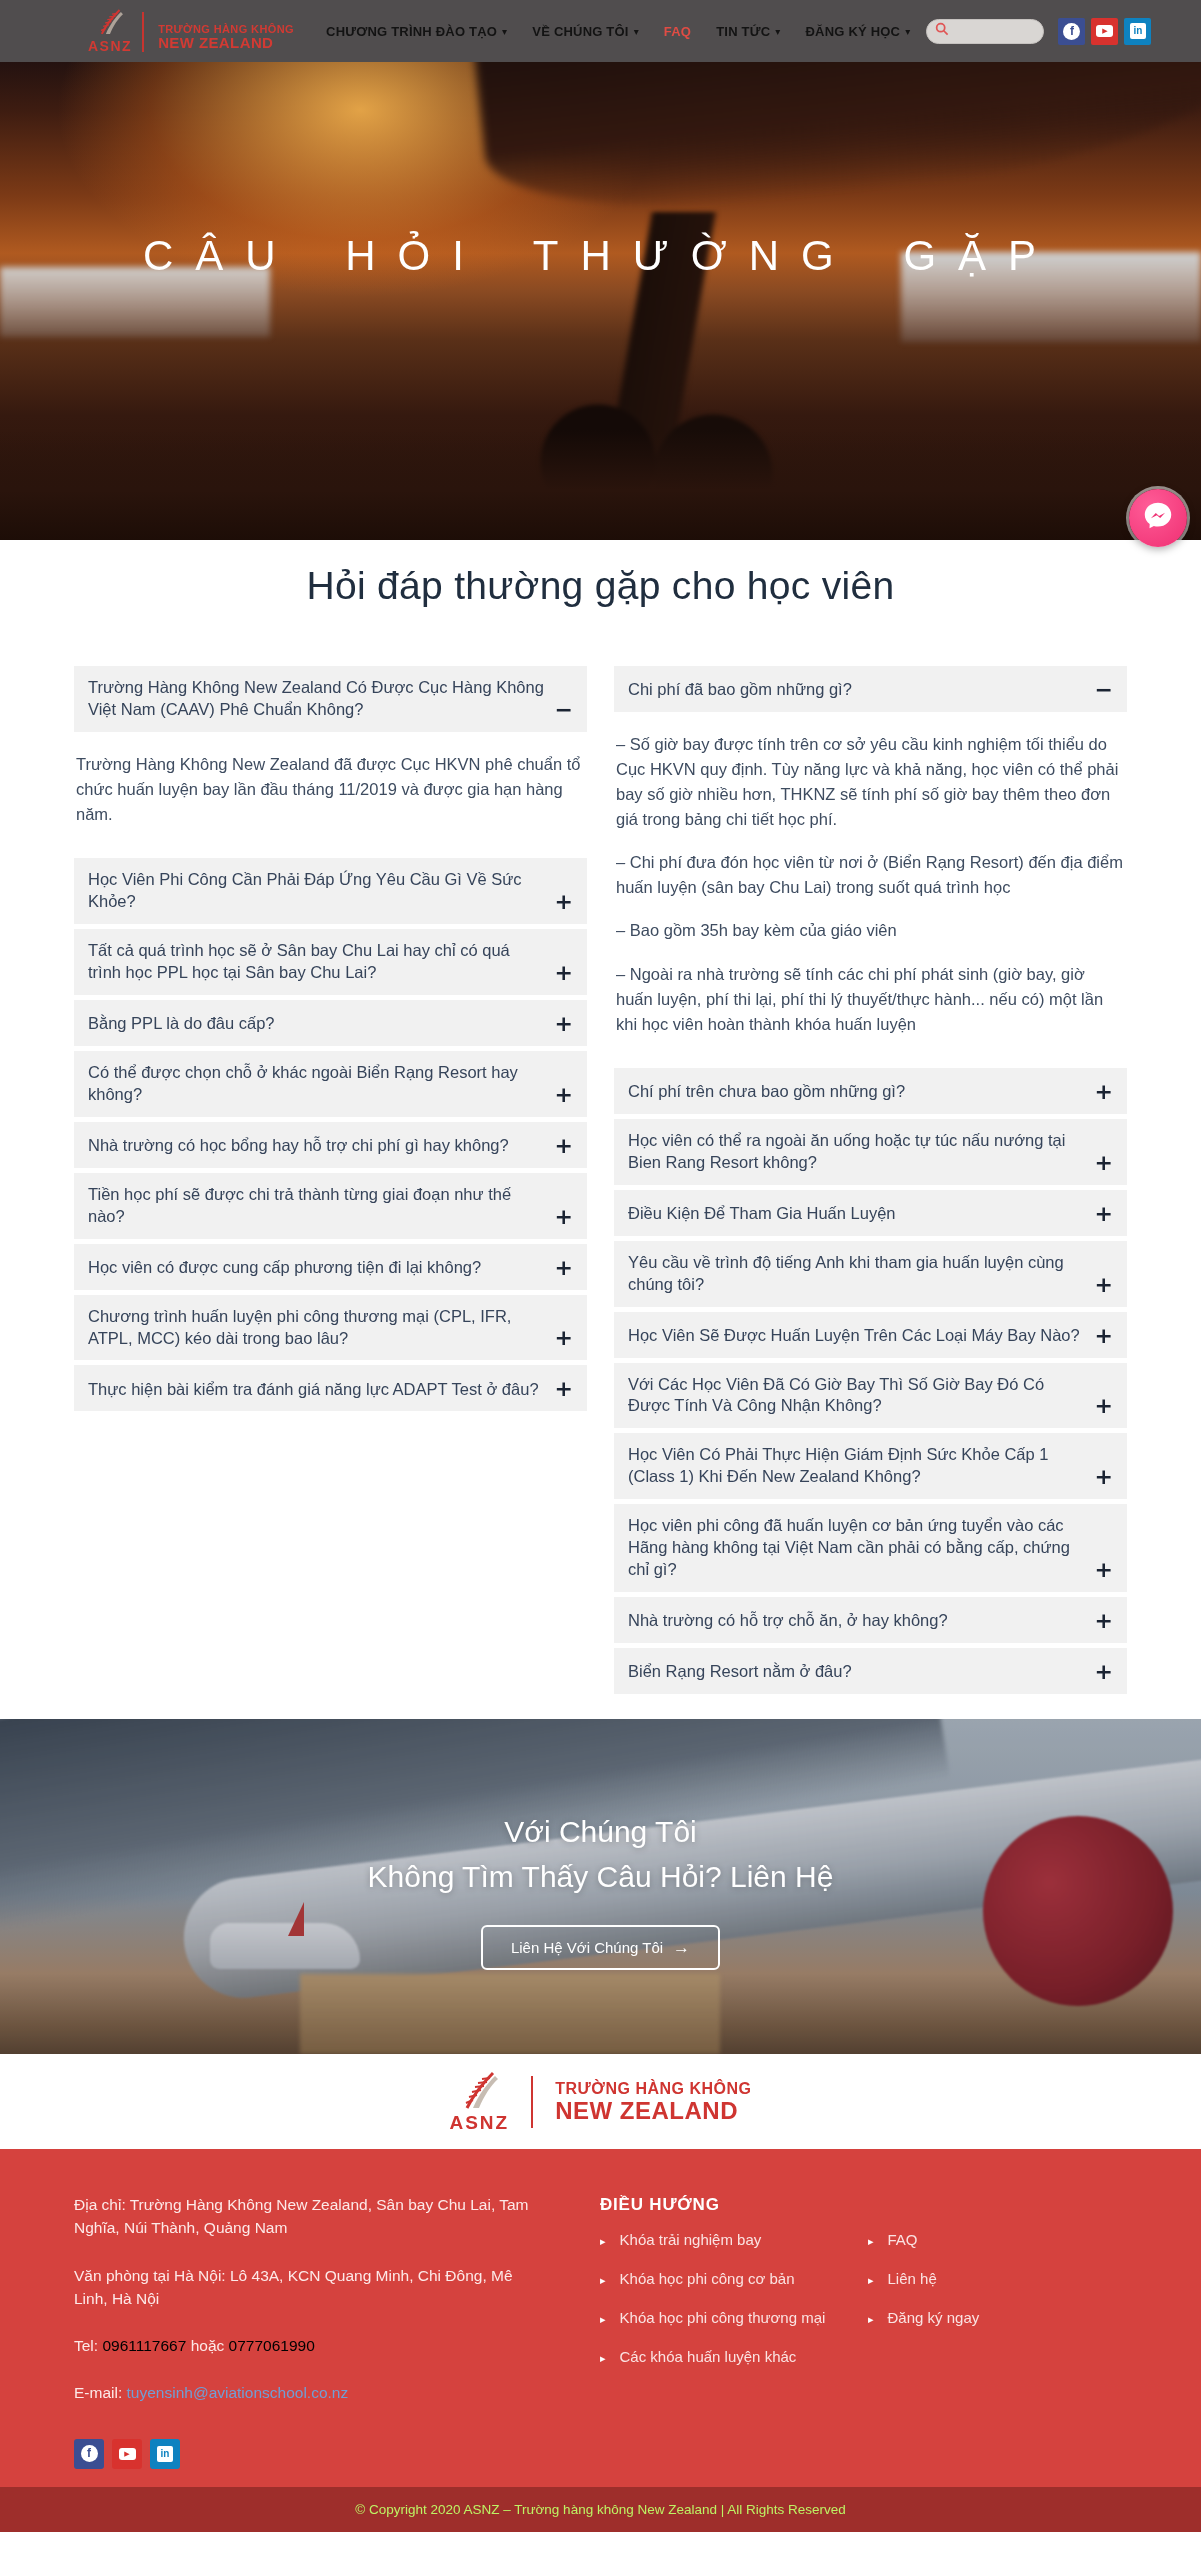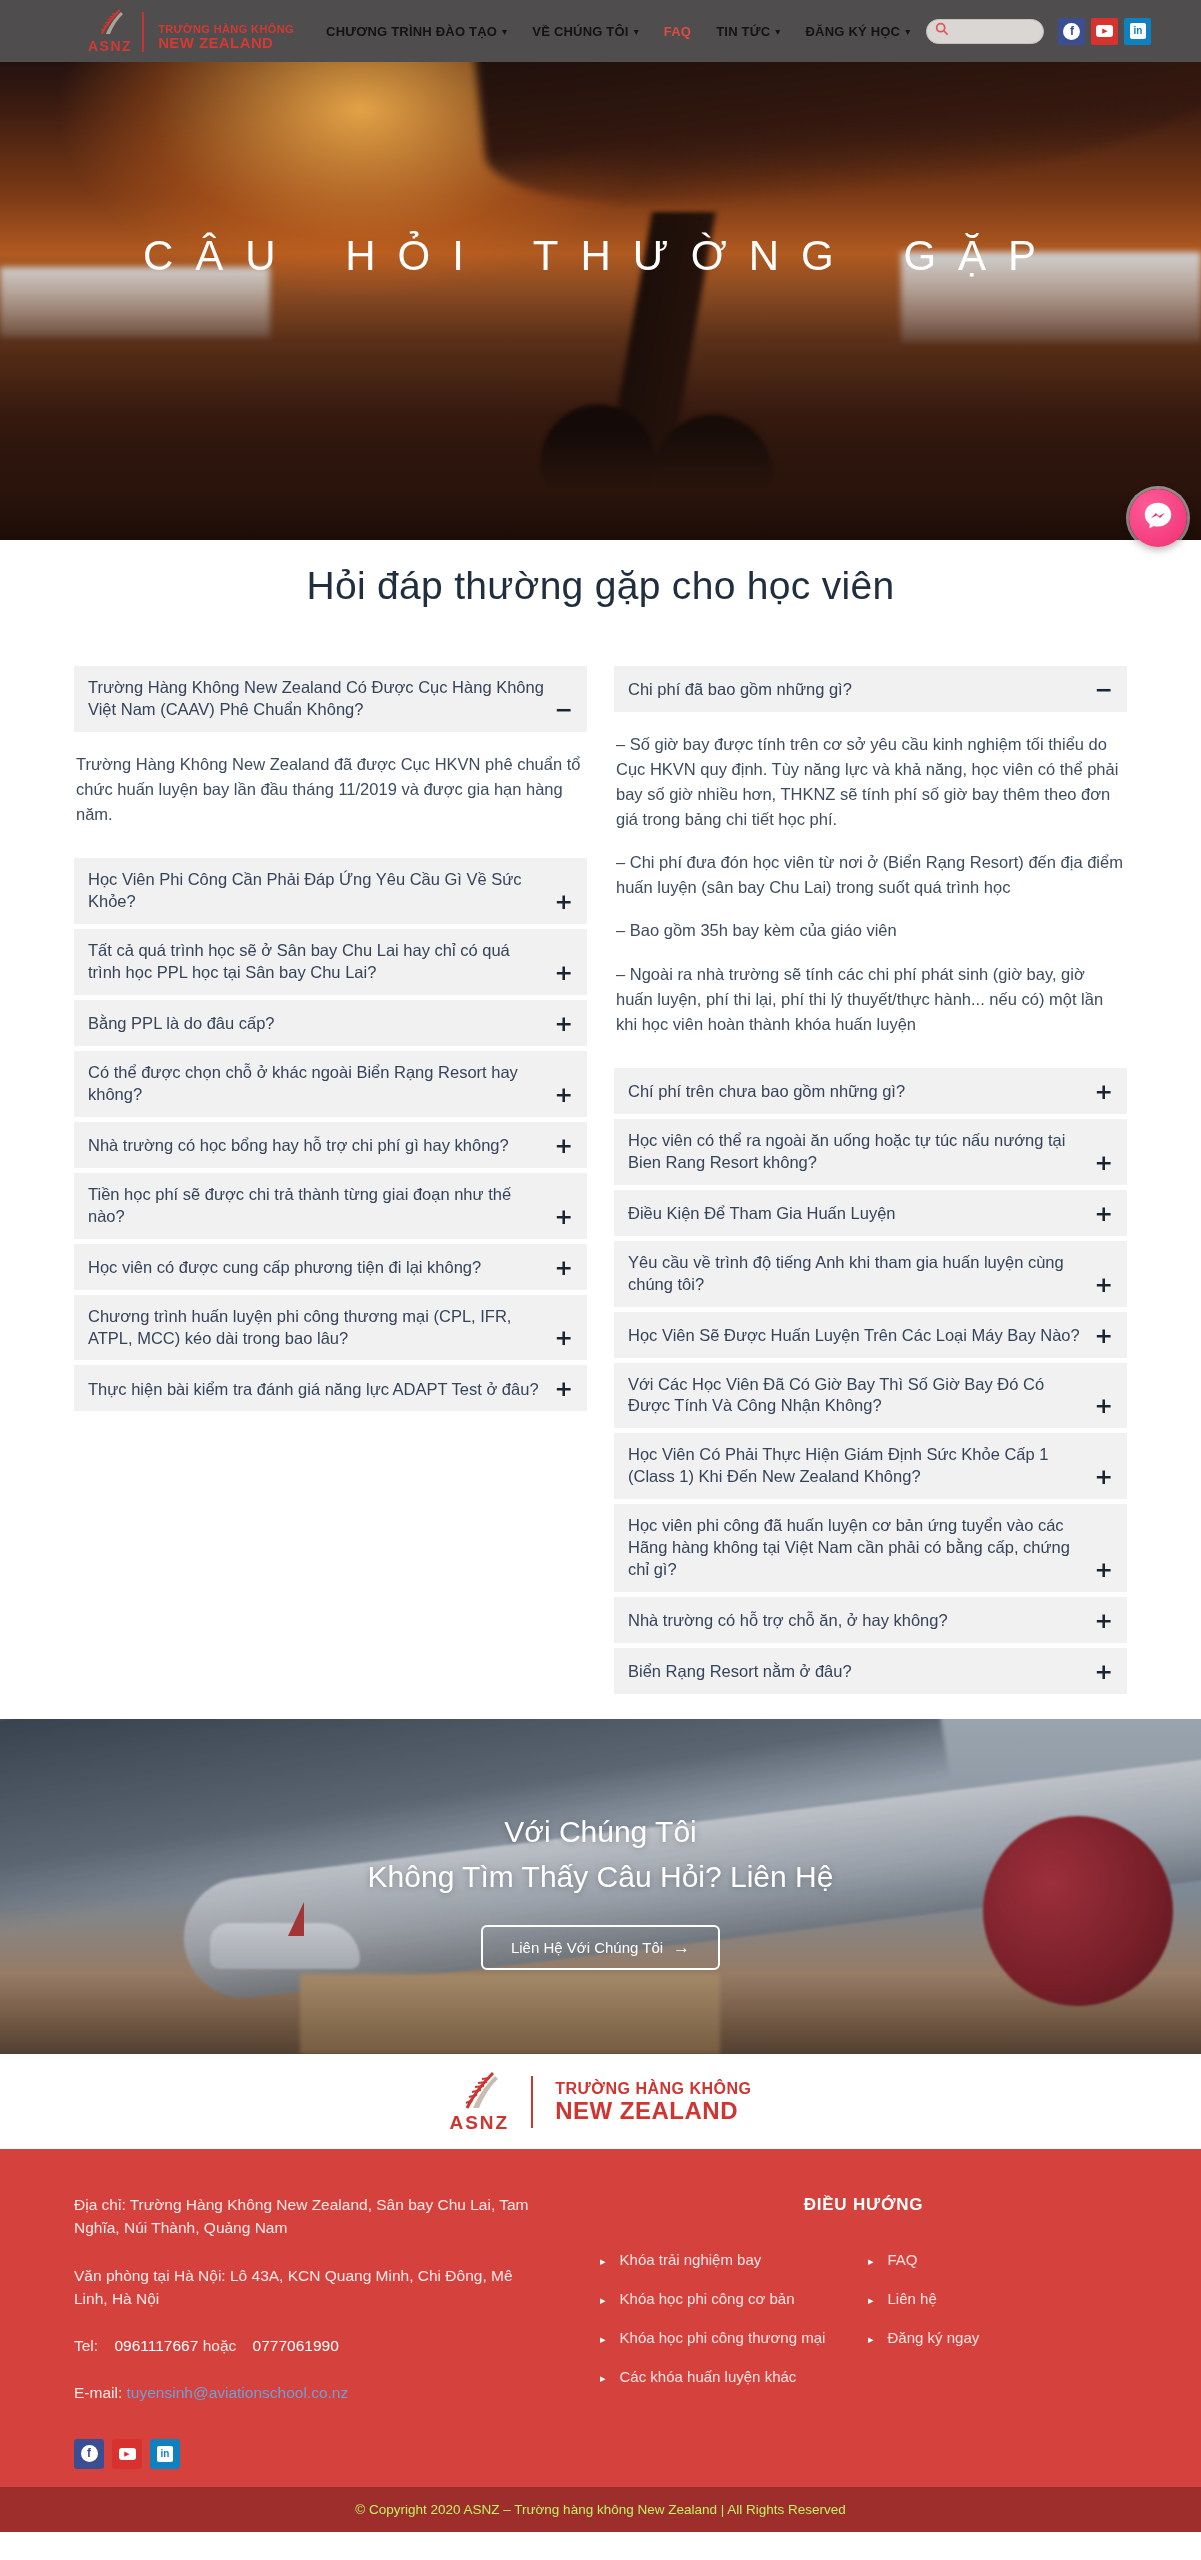--- a/index.html
+++ b/index.html
@@ -116,26 +116,26 @@
   .logostrip { height:95px; background:#fff; display:flex; align-items:center; justify-content:center; gap:12px; }
   .logostrip .logo-abbr2 { color:#cf3531; font-size:19px; font-weight:700; letter-spacing:2px; margin-top:-6px; }
   .logostrip .div2 { width:2px; height:52px; background:#cf3531; margin:0 10px; }
   .logostrip .t1 { color:#cf3531; font-size:16px; font-weight:700; letter-spacing:.5px; }
   .logostrip .t2 { color:#cf3531; font-size:24px; font-weight:800; letter-spacing:.5px; line-height:1.05; }
 
   
   .footer { background:#d5423e; min-height:318px; display:flex; padding:44px 74px 18px; gap:56px; }
   .f-left { width:470px; color:#fde9e8; font-size:15.5px; line-height:1.5; }
   .f-left p { margin-bottom:24px; }
-  .f-link { color:#ffffff; text-decoration:none; cursor:pointer;margin-left:12px; }
+  .f-link { color:#000000; text-decoration:none; cursor:pointer; }
   .f-mail { color:#6f9fd6; text-decoration:none; cursor:pointer; }
   .f-social { display:flex; gap:8px; margin-top:34px; }
   .f-social .sbtn { width:30px; height:30px; border-radius:3px; }
   .f-right { flex:1; padding-top:2px; }
-  .f-nav-h { color:#fff; font-size:17px; font-weight:700; letter-spacing:.8px; margin-bottom:36px;text-align:center; }
+  .f-nav-h { color:#fff; font-size:17px; font-weight:700; letter-spacing:.8px; margin-bottom:16px; }
   .f-cols { display:flex; }
   .f-colA { width:268px; }
   .f-colB { width:200px; }
   .f-item { display:flex; align-items:baseline; gap:14px; color:#fbe3e2; font-size:15px;
             margin-bottom:22px; cursor:pointer; }
   .f-item .blt { font-size:11px; color:#fff; }
 
   .copy { height:45px; background:#9e2e2b; display:flex; align-items:center; justify-content:center; }
   .copy span { color:#bef264; font-size:13.5px; }
 </style>

